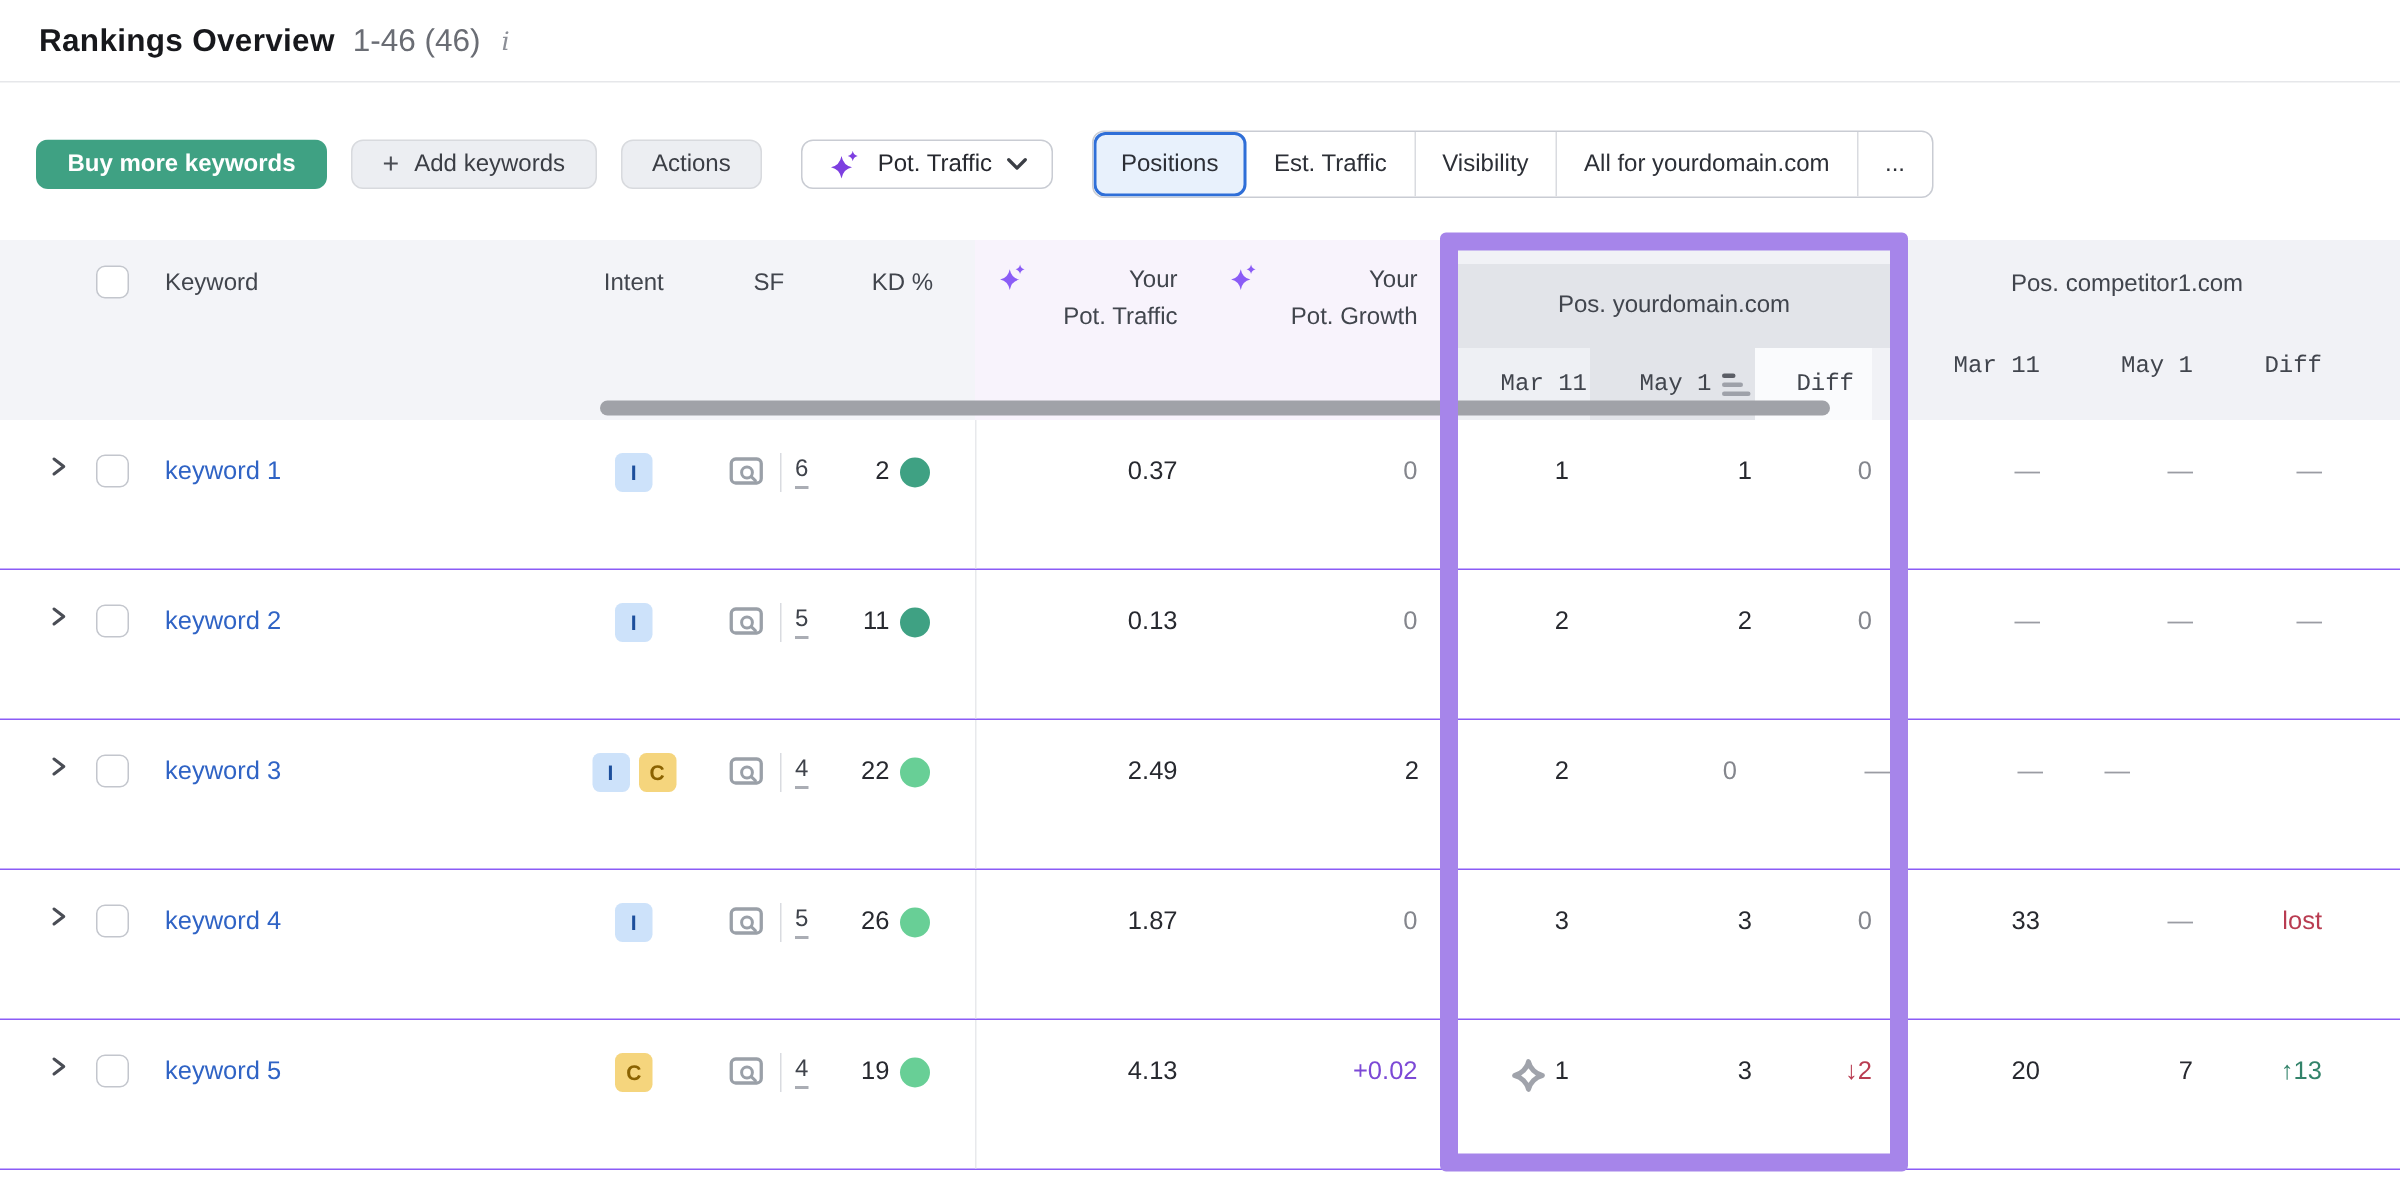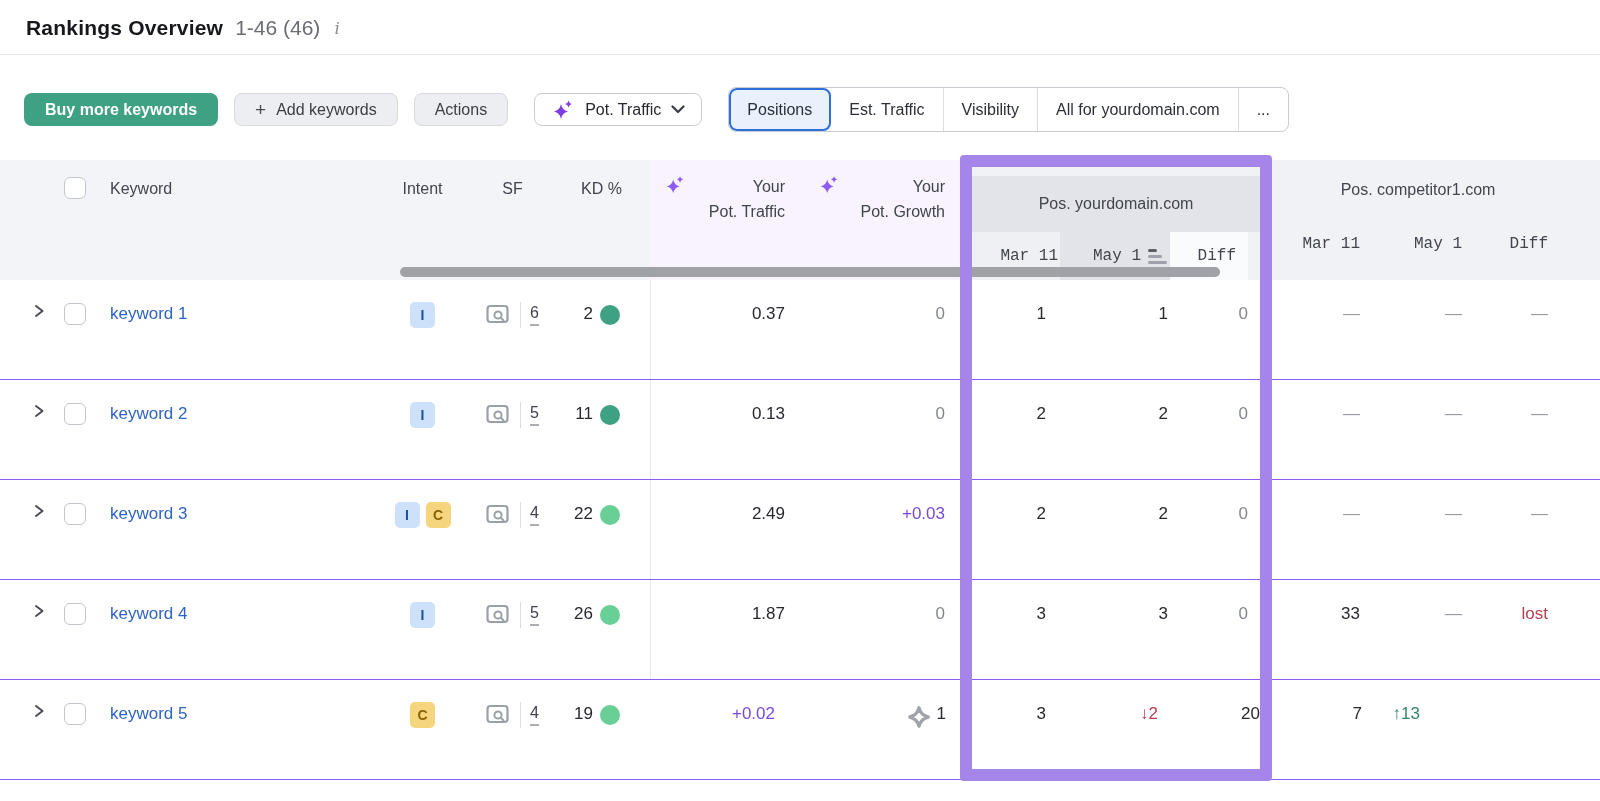--- a/index.html
+++ b/index.html
@@ -320,21 +320,20 @@
           </svg>
       <span class="sf-sep"></span>
       <span class="sf-num">4</span>
         </span>
       </div>
     <div class="cell right" style="padding-right:30px;">
         <span>22</span>
         <span class="kd-dot kd-light"></span>
       </div>
     <div class="cell right p-pt bl">2.49</div>
-    <div class="cell right p-pg txt-purple">+0.03</div>
     <div class="cell right p-ym">2</div>
     <div class="cell right p-yM">2</div>
     <div class="cell right p-yd txt-gray">0</div>
     <div class="cell right p-cm txt-dash">—</div>
     <div class="cell right p-cM txt-dash">—</div>
     <div class="cell right p-cd txt-dash">—</div>
   </div>
 
   <div class="grid row">
     <div class="cell pad-exp">
@@ -399,20 +398,21 @@
             <line x1="14.8" y1="13.8" x2="17.6" y2="16.4" stroke="#9aa0a8" stroke-width="2" stroke-linecap="round"></line>
           </svg>
       <span class="sf-sep"></span>
       <span class="sf-num">4</span>
         </span>
       </div>
     <div class="cell right" style="padding-right:30px;">
         <span>19</span>
         <span class="kd-dot kd-light"></span>
       </div>
+    <div class="cell right p-pt bl">4.13</div>
     <div class="cell right p-pg txt-purple">+0.02</div>
     <div class="cell right p-ym">
       <svg class="quatre" width="24" height="24" viewBox="0 0 24 24">
           <path d="M12 2.8 C13 7.2 16.8 11 21.2 12 C16.8 13 13 16.8 12 21.2 C11 16.8 7.2 13 2.8 12 C7.2 11 11 7.2 12 2.8 Z" fill="none" stroke="#a0a3ab" stroke-width="3.4" stroke-linejoin="round"></path>
         </svg>
       <span>1</span>
       </div>
     <div class="cell right p-yM">3</div>
     <div class="cell right p-yd txt-red">↓2</div>
     <div class="cell right p-cm">20</div>

